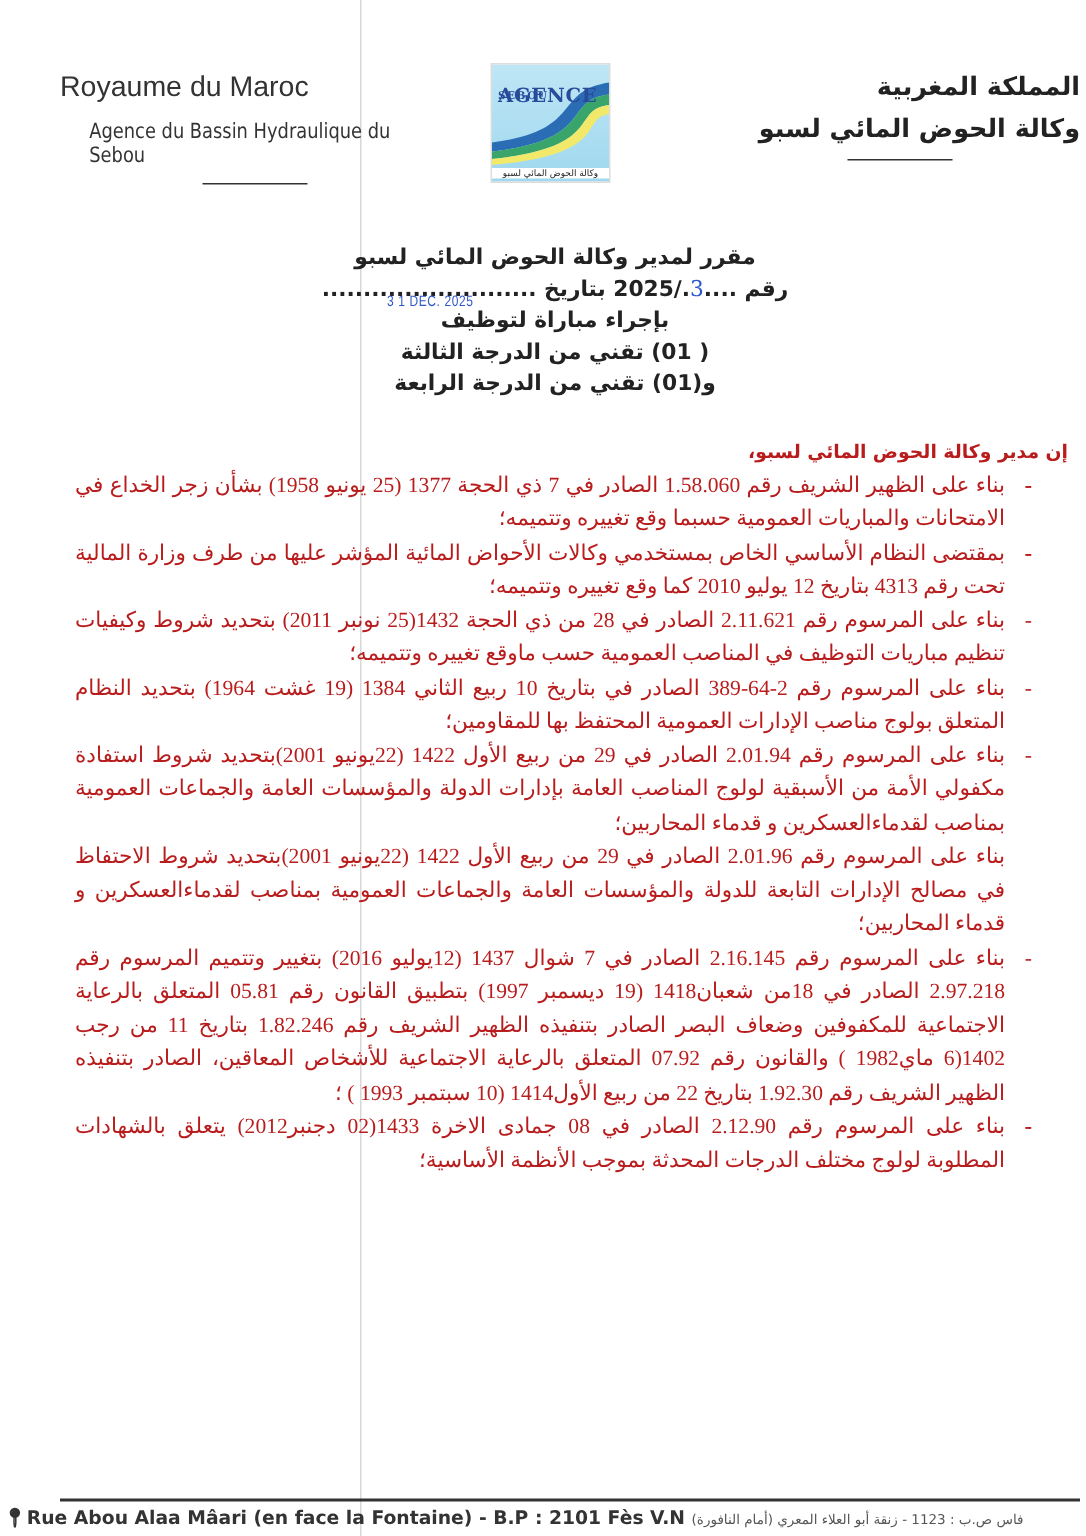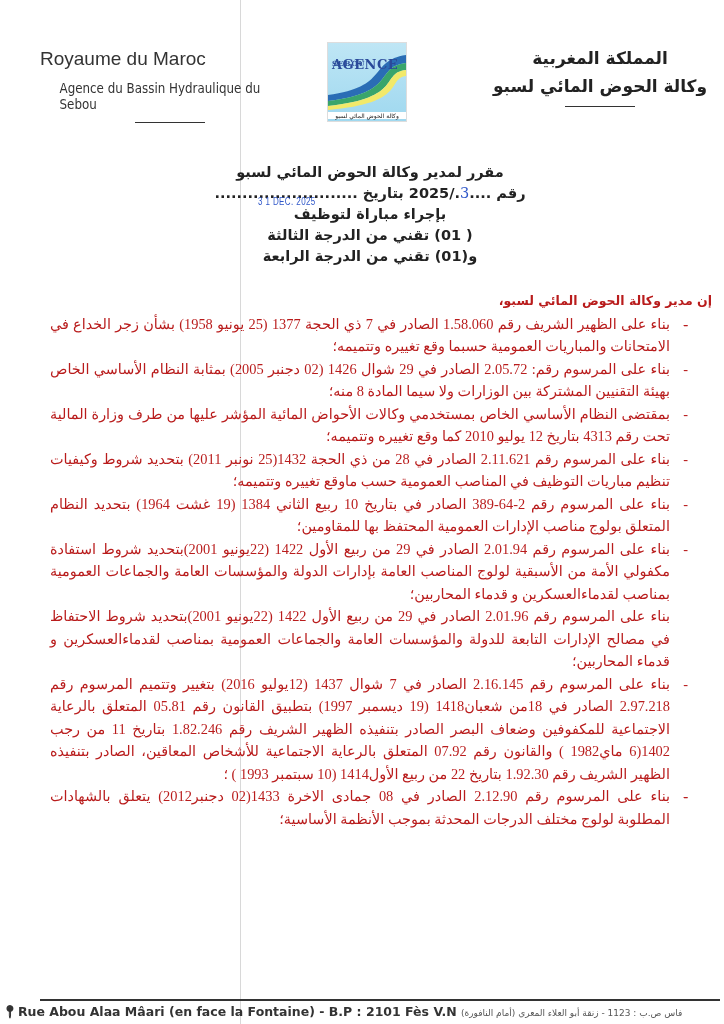--- a/index.html
+++ b/index.html
@@ -4,21 +4,21 @@
 <style>
   html, body { margin:0; padding:0; }
   body { width:724px; height:1024px; background:#ffffff; position:relative; overflow:hidden;
          font-family:"DejaVu Serif", serif; color:#1a1a1a; }
   .fold { position:absolute; left:240px; top:0; width:1px; height:1024px; background:#d8d8d8; }
   .hdr-fr { position:absolute; left:40px; top:48px; width:260px; text-align:left;
             font-family:"Liberation Sans", sans-serif; color:#333; }
   .hdr-fr .l1 { font-size:19px; margin-bottom:10px; }
   .hdr-fr .l2 { font-size:14px; font-family:"DejaVu Sans", sans-serif; transform:scaleX(.85); }
   .hdr-fr .rule, .hdr-ar .rule { width:70px; height:1px; background:#333; margin:10px auto 0; }
-  .hdr-ar { position:absolute; left:480px; top:48px; width:240px; text-align:center; direction:rtl;
+  .hdr-ar { position:absolute; left:480px; top:48px; width:240px; direction:rtl;
             font-family:"DejaVu Sans", sans-serif; font-weight:bold; color:#222; }
   .hdr-ar .l1 { font-size:17px; margin-bottom:8px; }
   .hdr-ar .l2 { font-size:17px; }
   .logo { position:absolute; left:327px; top:42px; width:78px; height:78px; border:1px solid #ddd;
           background:linear-gradient(180deg,#bfe6f5,#9fd8ef); overflow:hidden; }
   .logo svg { position:absolute; left:0; top:0; }
   .logo .lt { position:absolute; left:4px; top:4px; font-size:13px; color:#2a4a9a; font-weight:bold; letter-spacing:.5px;margin-top:10px; }
   .logo .lt2 { position:absolute; left:4px; top:16px; font-size:7px; color:#2a4a9a; font-weight:bold; letter-spacing:1px;}
   .logo .ar { position:absolute; bottom:2px; left:0; right:0; text-align:center; font-size:6px; color:#222;
               background:#fff; direction:rtl; font-family:"DejaVu Sans", sans-serif; }
@@ -73,21 +73,21 @@
   <div>( 01) تقني من الدرجة الثالثة</div>
   <div>و(01) تقني من الدرجة الرابعة</div>
 </div>
 <div class="stamp">3 1 DEC. 2025</div>
 
 <div class="body">
   <div class="intro">إن مدير وكالة الحوض المائي لسبو،</div>
   <div>
     <div class="item"><span class="dash">-</span></div>
     <div class="item"><span class="dash">-</span><span>بناء على الظهير الشريف رقم 1.58.060 الصادر في 7 ذي الحجة 1377 (25 يونيو 1958) بشأن زجر الخداع في الامتحانات والمباريات العمومية حسبما وقع تغييره وتتميمه؛</span></div>
-    <div class="item"><span class="dash">-</span><span>بناء على المرسوم رقم: 2.05.72 الصادر في 29 شوال 1426 (02 دجنبر 2005) بمثابة النظام الأساسي الخاص بهيئة التقنيين المشتركة بين الوزارات ولا سيما المادة 8 منه؛</span></div>
+    <div class="item"><span class="dash">-</span></div>
     <div class="item"><span class="dash">-</span><span>بمقتضى النظام الأساسي الخاص بمستخدمي وكالات الأحواض المائية المؤشر عليها من طرف وزارة المالية تحت رقم 4313 بتاريخ 12 يوليو 2010 كما وقع تغييره وتتميمه؛</span></div>
     <div class="item"><span class="dash">-</span><span>بناء على المرسوم رقم 2.11.621 الصادر في 28 من ذي الحجة 1432(25 نونبر 2011) بتحديد شروط وكيفيات تنظيم مباريات التوظيف في المناصب العمومية حسب ماوقع تغييره وتتميمه؛</span></div>
     <div class="item"><span class="dash">-</span><span>بناء على المرسوم رقم 2-64-389 الصادر في بتاريخ 10 ربيع الثاني 1384 (19 غشت 1964) بتحديد النظام المتعلق بولوج مناصب الإدارات العمومية المحتفظ بها للمقاومين؛</span></div>
     <div class="item"><span class="dash">-</span><span>بناء على المرسوم رقم 2.01.94 الصادر في 29 من ربيع الأول 1422 (22يونيو 2001)بتحديد شروط استفادة مكفولي الأمة من الأسبقية لولوج المناصب العامة بإدارات الدولة والمؤسسات العامة والجماعات العمومية بمناصب لقدماءالعسكرين و قدماء المحاربين؛</span></div>
     <div class="item nodash"><span class="dash"></span><span>بناء على المرسوم رقم 2.01.96 الصادر في 29 من ربيع الأول 1422 (22يونيو 2001)بتحديد شروط الاحتفاظ في مصالح الإدارات التابعة للدولة والمؤسسات العامة والجماعات العمومية بمناصب لقدماءالعسكرين و قدماء المحاربين؛</span></div>
     <div class="item"><span class="dash">-</span><span>بناء على المرسوم رقم 2.16.145 الصادر في 7 شوال 1437 (12يوليو 2016) بتغيير وتتميم المرسوم رقم 2.97.218 الصادر في 18من شعبان1418 (19 ديسمبر 1997) بتطبيق القانون رقم 05.81 المتعلق بالرعاية الاجتماعية للمكفوفين وضعاف البصر الصادر بتنفيذه الظهير الشريف رقم 1.82.246 بتاريخ 11 من رجب 1402(6 ماي1982 ) والقانون رقم 07.92 المتعلق بالرعاية الاجتماعية للأشخاص المعاقين، الصادر بتنفيذه الظهير الشريف رقم 1.92.30 بتاريخ 22 من ربيع الأول1414 (10 سبتمبر 1993 ) ؛</span></div>
     <div class="item"><span class="dash">-</span></div>
     <div class="item"><span class="dash">-</span><span>بناء على المرسوم رقم 2.12.90 الصادر في 08 جمادى الاخرة 1433(02 دجنبر2012) يتعلق بالشهادات المطلوبة لولوج مختلف الدرجات المحدثة بموجب الأنظمة الأساسية؛</span></div>
   </div>
 </div>

